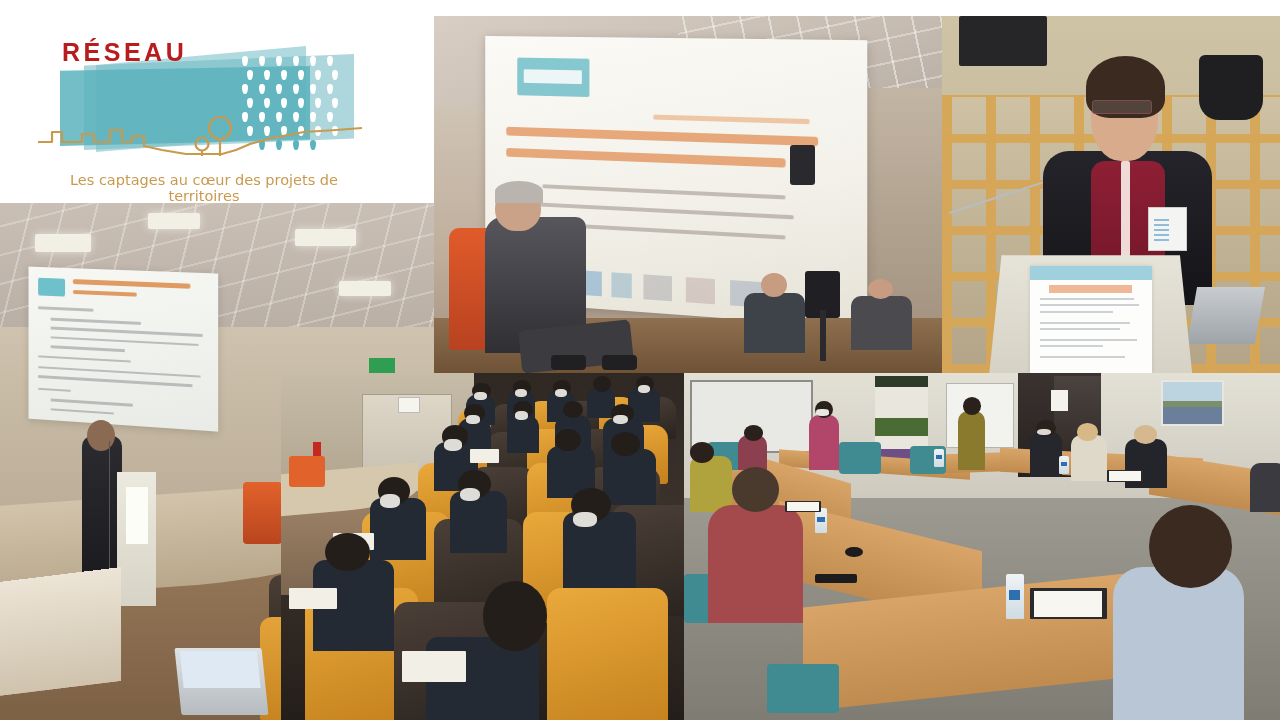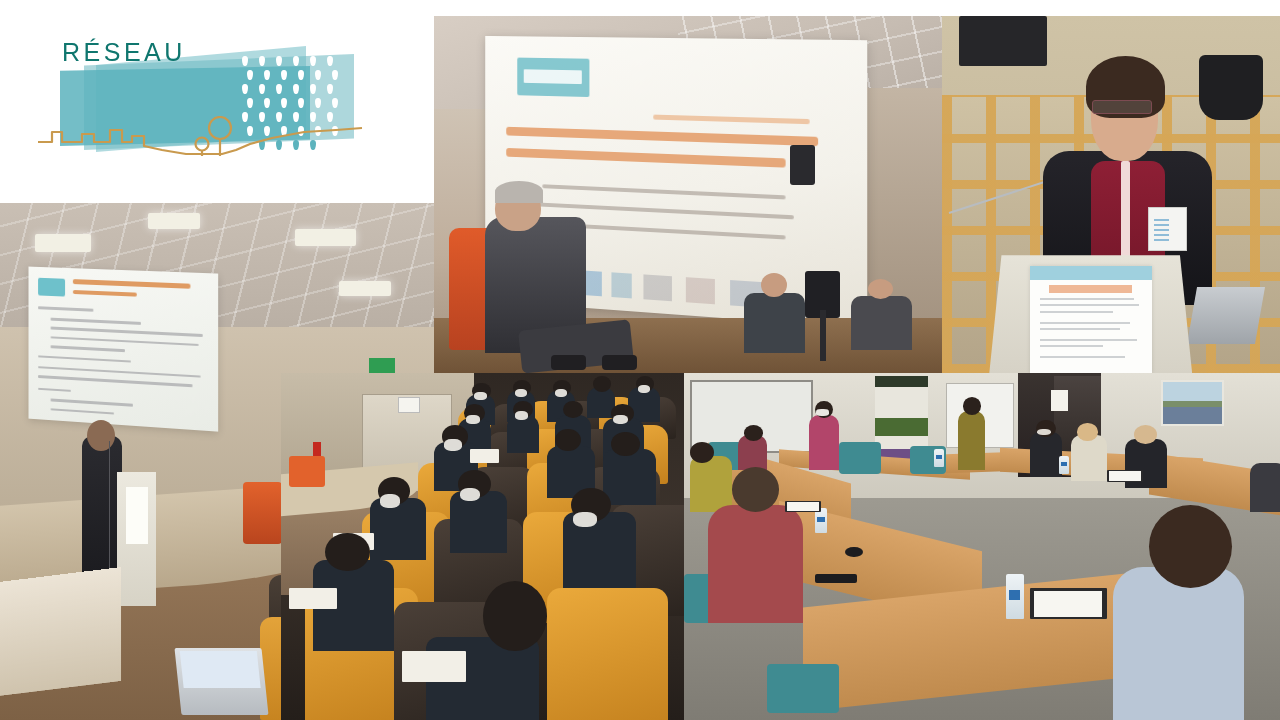--- a/index.html
+++ b/index.html
@@ -13,22 +13,22 @@
   .logo-wrap{position:absolute;left:36px;top:32px;width:330px;height:150px;}
   .logo-band-back{position:absolute;left:48px;top:22px;width:270px;height:96px;
       background:#8ec7cf;opacity:.72;
       clip-path:polygon(0% 12%, 100% 0%, 100% 88%, 0% 100%);}
   .logo-band-front{position:absolute;left:24px;top:34px;width:250px;height:80px;
       background:#5cb3bd;opacity:.85;
       clip-path:polygon(0% 6%, 100% 0%, 100% 92%, 0% 100%);}
   .logo-band-mid{position:absolute;left:60px;top:14px;width:210px;height:106px;
       background:#6fbcc4;opacity:.55;
       clip-path:polygon(0% 18%, 100% 0%, 100% 84%, 0% 100%);}
-  .reseau{position:absolute;left:26px;top:6px;font-size:25px;font-weight:normal;
-      letter-spacing:3.5px;color:#0f766e;font-family:"Liberation Sans",sans-serif;}
+  .reseau{position:absolute;left:26px;top:6px;font-size:25px;font-weight:bold;
+      letter-spacing:3.5px;color:#b91c1c;font-family:"Liberation Sans",sans-serif;}
   .capter{position:absolute;left:10px;top:26px;font-size:66px;font-weight:bold;
       letter-spacing:-1px;color:#ffffff;line-height:1;
       font-family:"DejaVu Sans",sans-serif;}
   .rain{position:absolute;left:206px;top:24px;width:110px;height:100px;}
   .drop{position:absolute;width:6px;height:10px;background:#ffffff;
       border-radius:50% 50% 50% 50% / 70% 70% 40% 40%;
       transform:rotate(180deg);}
   .drop.t{background:#5cb3bd;}
   .terrain{position:absolute;left:0;top:84px;width:330px;height:52px;}
   .tagline{position:absolute;left:8px;top:140px;width:320px;text-align:center;
@@ -302,20 +302,21 @@
       <div class="reseau">RÉSEAU</div>
 
       <svg class="terrain" viewBox="0 0 330 52">
         <path d="M2 26 L16 26 L16 16 L26 16 L26 26 L46 26 L46 18 L58 18 L58 26 L74 26 L74 14 L86 14 L86 26 L96 26 L96 20 L108 20 L108 30 L126 34 L150 38 L186 38 L200 34 L214 28 L236 22 L268 16 L300 14 L326 12" fill="none" stroke="#c99a4e" stroke-width="2.2" stroke-linejoin="round"></path>
         <circle cx="184" cy="12" r="11" fill="none" stroke="#c99a4e" stroke-width="2.2"></circle>
         <path d="M184 22 L184 40" stroke="#c99a4e" stroke-width="2.2" fill="none"></path>
         <circle cx="166" cy="28" r="6.5" fill="none" stroke="#c99a4e" stroke-width="2.2"></circle>
         <path d="M166 34 L166 40" stroke="#c99a4e" stroke-width="2.2" fill="none"></path>
       </svg>
 
+      <div class="tagline">Les captages au cœur des projets de territoires</div>
     </div>
   </div>
 
   <div class="panel" id="p-stage">
     <div class="ceiling"></div>
     <div class="ceil-grid"></div>
     <div class="wall"></div>
     <div class="wall-r"></div>
 
     <div class="screen">

